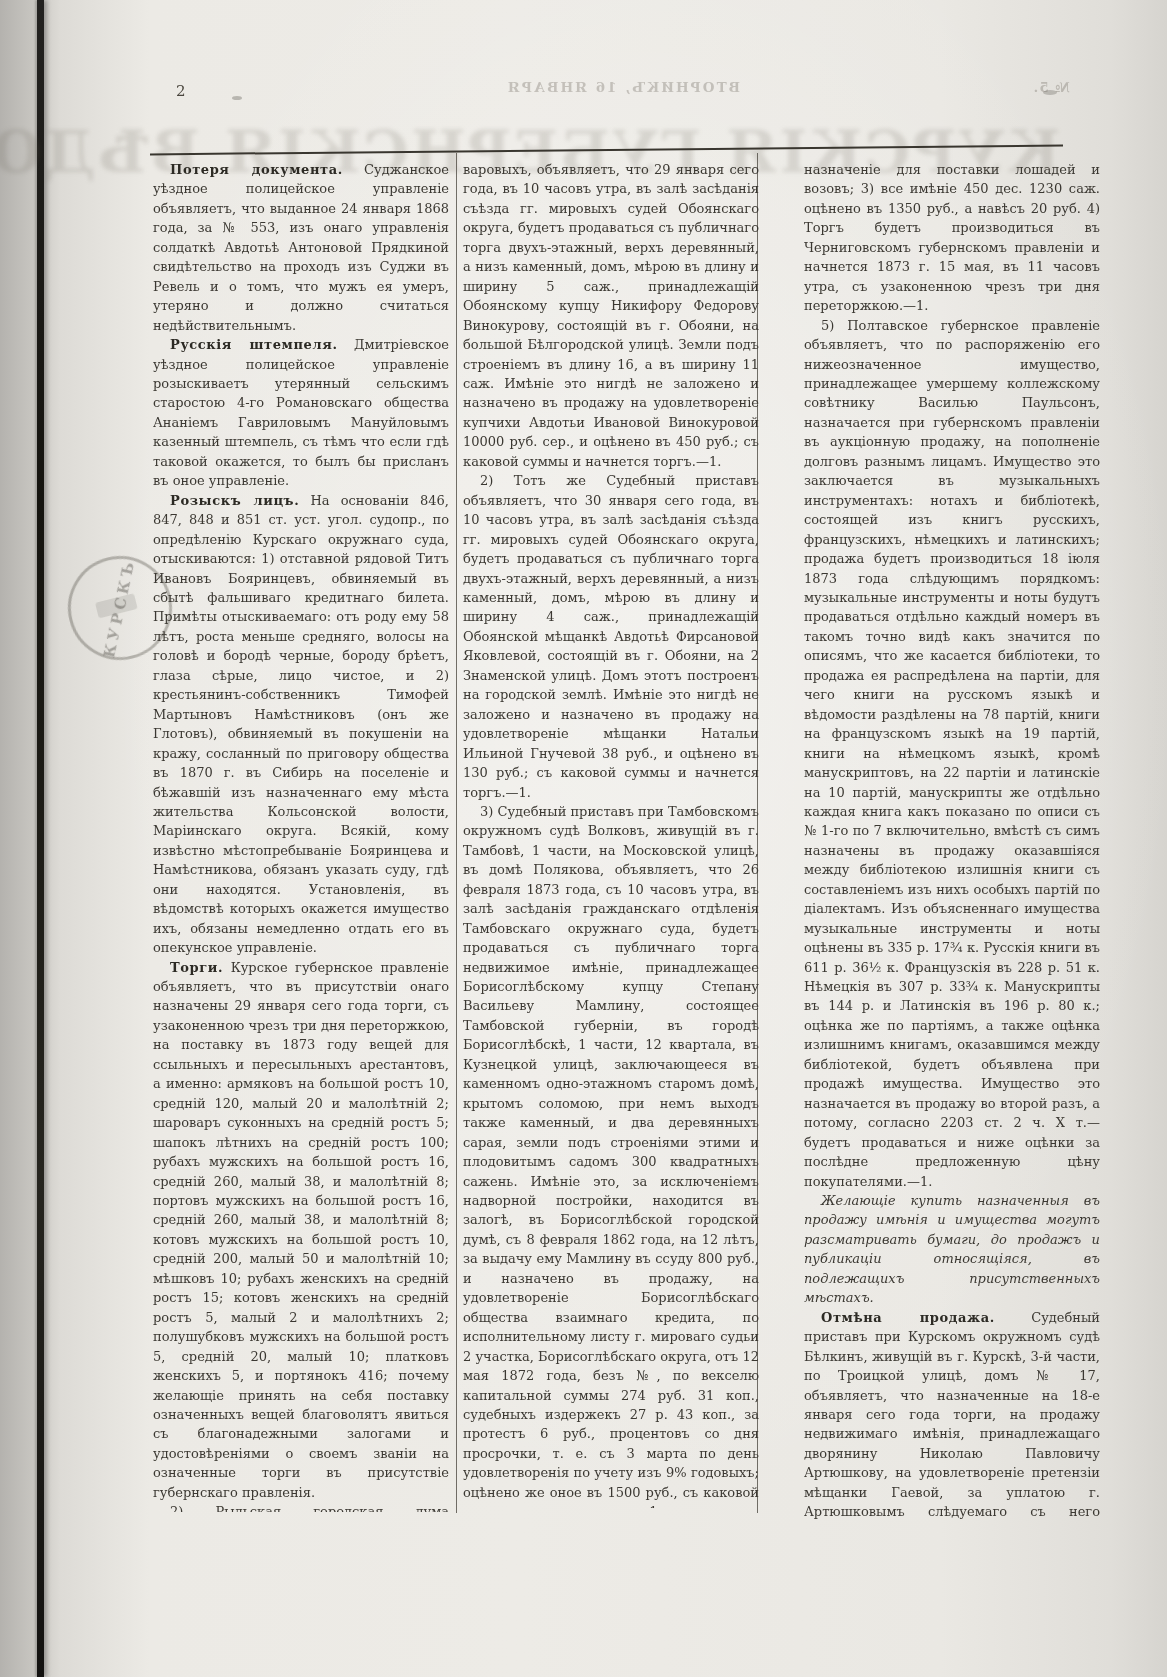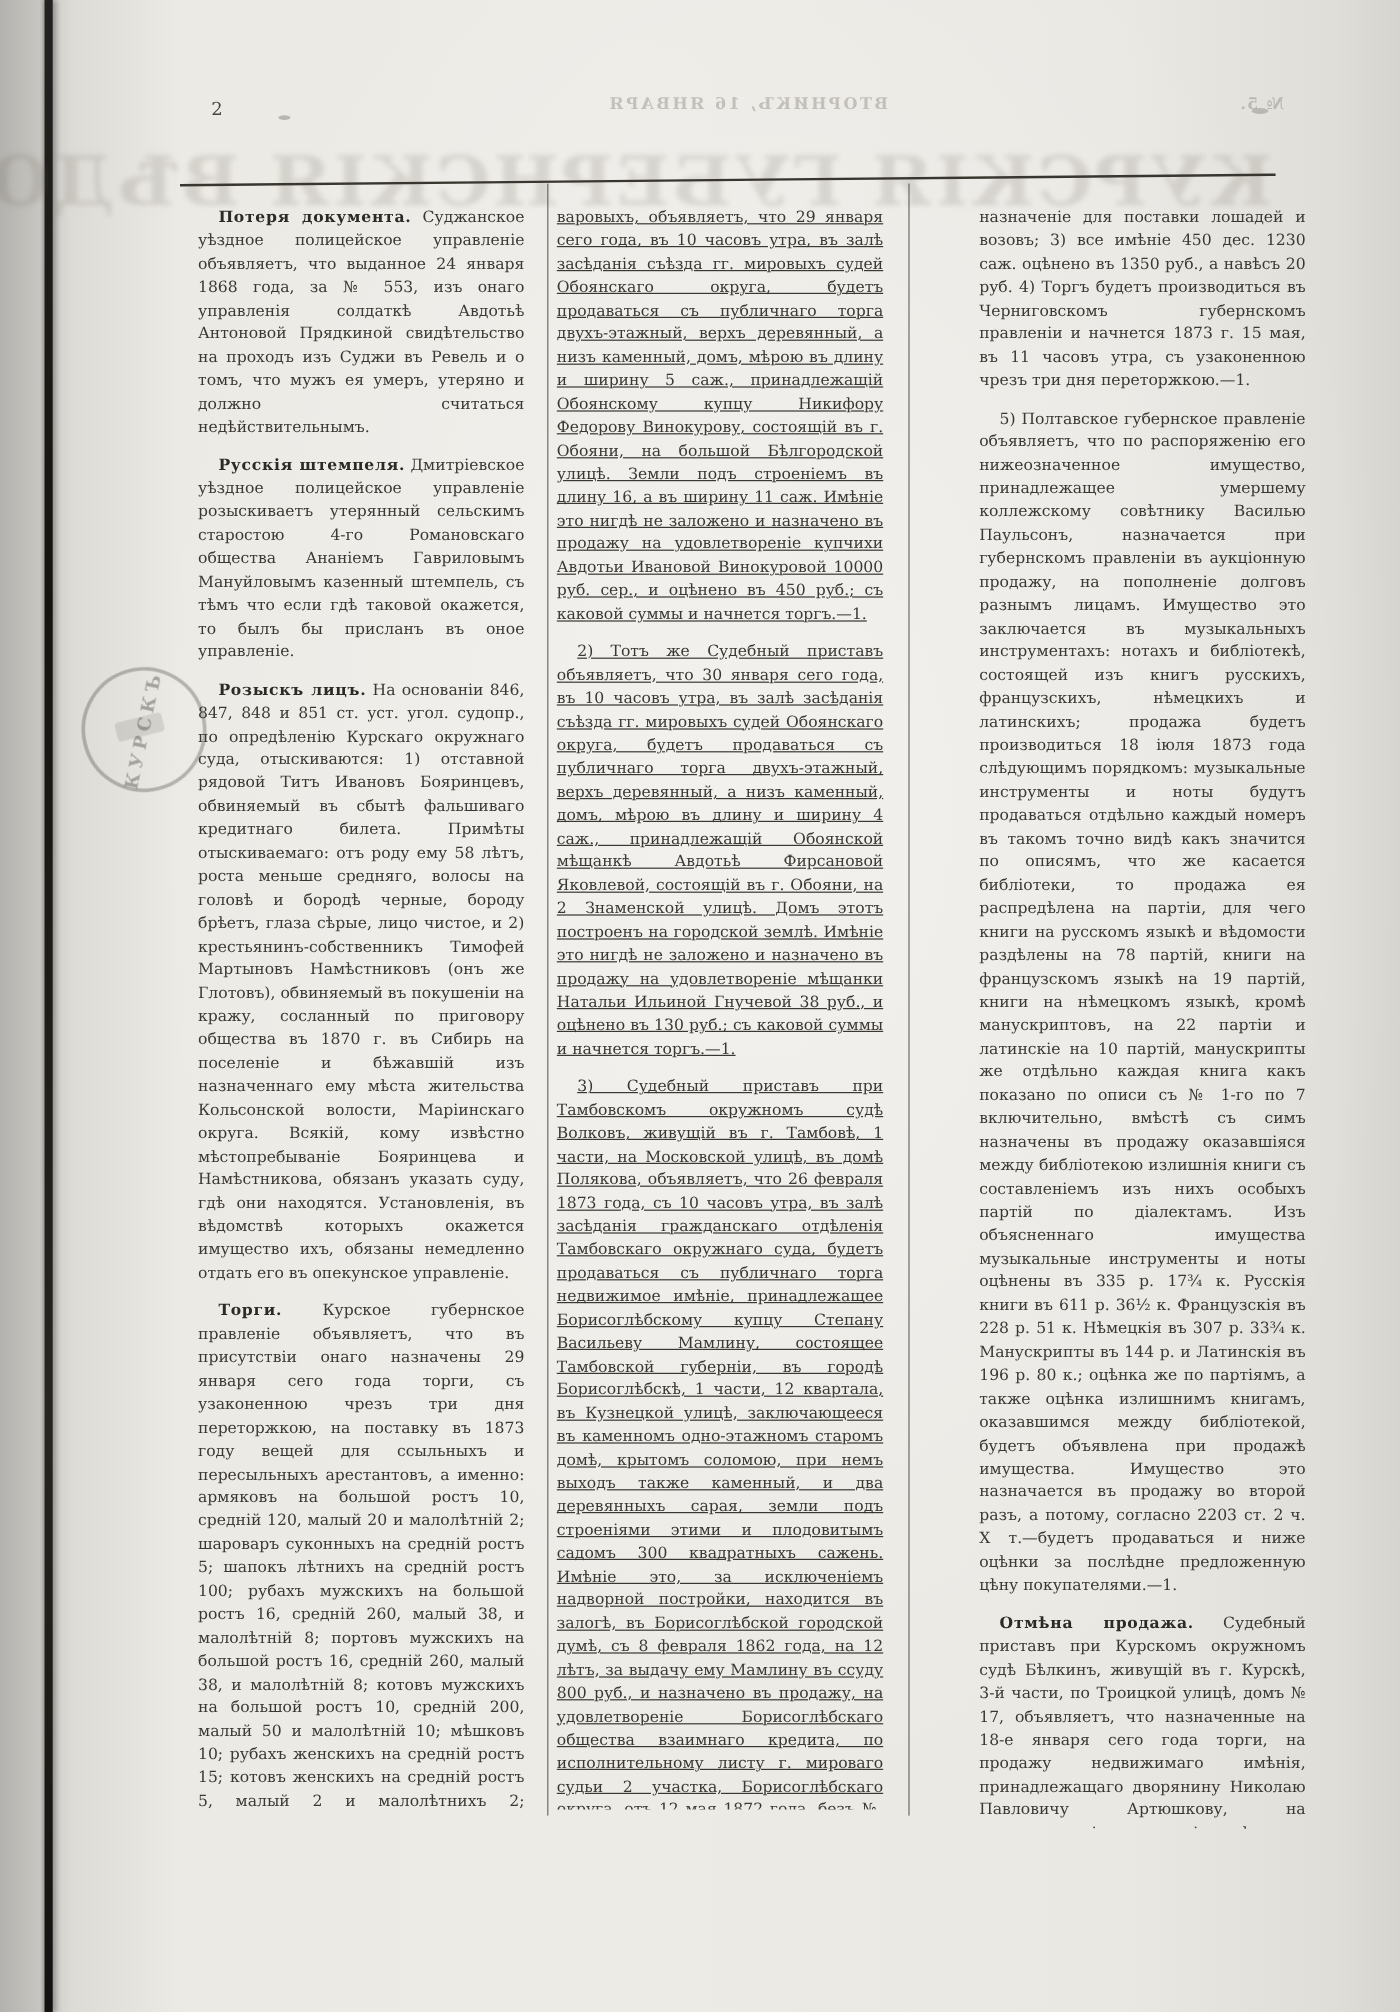--- a/index.html
+++ b/index.html
@@ -24,24 +24,24 @@
     color:rgba(100,95,84,0.17);filter:blur(2.2px);font-family:"DejaVu Serif",serif;}
 
   .top-rule{position:absolute;left:150px;top:149px;width:913px;height:2px;background:#39362f;transform:rotate(-0.55deg);}
   .vrule{position:absolute;top:153px;width:1px;height:1360px;background:rgba(70,66,58,0.75);}
   .vr1{left:456px;}
   .vr2{left:757px;}
 
   .col{position:absolute;top:160px;width:296px;font-size:13px;line-height:19.45px;
     text-align:justify;overflow:hidden;}
   .col1{left:153px;height:1352px;}
-  .col2{left:452px;height:1348px;text-decoration:underline;}
+  .col2{left:463px;height:1348px;}
   .col3{left:804px;height:1364px;}
 
-  .para{margin:12px;text-indent:17px;}
+  .para{margin:0;text-indent:17px;}
   .para.cont{text-indent:0;}
   .lead{font-weight:bold;letter-spacing:0.6px;color:#2c2a24;}
   .para.italic{font-style:italic;}
 
   .stamp{position:absolute;left:68px;top:556px;width:98px;height:98px;border-radius:50%;
     border:3px solid rgba(72,69,62,0.34);display:flex;align-items:center;justify-content:center;
     transform:rotate(-14deg);filter:blur(0.3px);}
   .stamp span{transform:rotate(-64deg);font-size:15px;font-weight:bold;letter-spacing:4px;
     color:rgba(72,69,62,0.42);font-family:"DejaVu Serif",serif;}
   .stamp-inner{position:absolute;left:26px;top:38px;width:40px;height:16px;background:rgba(72,69,62,0.14);border-radius:3px;}
@@ -80,16 +80,17 @@
   <div class="col col2">
     <p class="para cont">варовыхъ, объявляетъ, что 29 января сего года, въ 10 часовъ утра, въ залѣ засѣданія съѣзда гг. мировыхъ судей Обоянскаго округа, будетъ продаваться съ публичнаго торга двухъ-этажный, верхъ деревянный, а низъ каменный, домъ, мѣрою въ длину и ширину 5 саж., принадлежащій Обоянскому купцу Никифору Федорову Винокурову, состоящій въ г. Обояни, на большой Бѣлгородской улицѣ. Земли подъ строеніемъ въ длину 16, а въ ширину 11 саж. Имѣніе это нигдѣ не заложено и назначено въ продажу на удовлетвореніе купчихи Авдотьи Ивановой Винокуровой 10000 руб. сер., и оцѣнено въ 450 руб.; съ каковой суммы и начнется торгъ.—1.</p>
     <p class="para">2) Тотъ же Судебный приставъ объявляетъ, что 30 января сего года, въ 10 часовъ утра, въ залѣ засѣданія съѣзда гг. мировыхъ судей Обоянскаго округа, будетъ продаваться съ публичнаго торга двухъ-этажный, верхъ деревянный, а низъ каменный, домъ, мѣрою въ длину и ширину 4 саж., принадлежащій Обоянской мѣщанкѣ Авдотьѣ Фирсановой Яковлевой, состоящій въ г. Обояни, на 2 Знаменской улицѣ. Домъ этотъ построенъ на городской землѣ. Имѣніе это нигдѣ не заложено и назначено въ продажу на удовлетвореніе мѣщанки Натальи Ильиной Гнучевой 38 руб., и оцѣнено въ 130 руб.; съ каковой суммы и начнется торгъ.—1.</p>
     <p class="para">3) Судебный приставъ при Тамбовскомъ окружномъ судѣ Волковъ, живущій въ г. Тамбовѣ, 1 части, на Московской улицѣ, въ домѣ Полякова, объявляетъ, что 26 февраля 1873 года, съ 10 часовъ утра, въ залѣ засѣданія гражданскаго отдѣленія Тамбовскаго окружнаго суда, будетъ продаваться съ публичнаго торга недвижимое имѣніе, принадлежащее Борисоглѣбскому купцу Степану Васильеву Мамлину, состоящее Тамбовской губерніи, въ городѣ Борисоглѣбскѣ, 1 части, 12 квартала, въ Кузнецкой улицѣ, заключающееся въ каменномъ одно-этажномъ старомъ домѣ, крытомъ соломою, при немъ выходъ также каменный, и два деревянныхъ сарая, земли подъ строеніями этими и плодовитымъ садомъ 300 квадратныхъ сажень. Имѣніе это, за исключеніемъ надворной постройки, находится въ залогѣ, въ Борисоглѣбской городской думѣ, съ 8 февраля 1862 года, на 12 лѣтъ, за выдачу ему Мамлину въ ссуду 800 руб., и назначено въ продажу, на удовлетвореніе Борисоглѣбскаго общества взаимнаго кредита, по исполнительному листу г. мироваго судьи 2 участка, Борисоглѣбскаго округа, отъ 12 мая 1872 года, безъ №, по векселю капитальной суммы 274 руб. 31 коп., судебныхъ издержекъ 27 р. 43 коп., за протестъ 6 руб., процентовъ со дня просрочки, т. е. съ 3 марта по день удовлетворенія по учету изъ 9% годовыхъ; оцѣнено же оное въ 1500 руб., съ каковой суммы и начнется торгъ.—1.</p>
 
   </div>
 
   <div class="col col3">
     <p class="para cont">назначеніе для поставки лошадей и возовъ; 3) все имѣніе 450 дес. 1230 саж. оцѣнено въ 1350 руб., а навѣсъ 20 руб. 4) Торгъ будетъ производиться въ Черниговскомъ губернскомъ правленіи и начнется 1873 г. 15 мая, въ 11 часовъ утра, съ узаконенною чрезъ три дня переторжкою.—1.</p>
     <p class="para">5) Полтавское губернское правленіе объявляетъ, что по распоряженію его нижеозначенное имущество, принадлежащее умершему коллежскому совѣтнику Василью Паульсонъ, назначается при губернскомъ правленіи въ аукціонную продажу, на пополненіе долговъ разнымъ лицамъ. Имущество это заключается въ музыкальныхъ инструментахъ: нотахъ и библіотекѣ, состоящей изъ книгъ русскихъ, французскихъ, нѣмецкихъ и латинскихъ; продажа будетъ производиться 18 іюля 1873 года слѣдующимъ порядкомъ: музыкальные инструменты и ноты будутъ продаваться отдѣльно каждый номеръ въ такомъ точно видѣ какъ значится по описямъ, что же касается библіотеки, то продажа ея распредѣлена на партіи, для чего книги на русскомъ языкѣ и вѣдомости раздѣлены на 78 партій, книги на французскомъ языкѣ на 19 партій, книги на нѣмецкомъ языкѣ, кромѣ манускриптовъ, на 22 партіи и латинскіе на 10 партій, манускрипты же отдѣльно каждая книга какъ показано по описи съ № 1-го по 7 включительно, вмѣстѣ съ симъ назначены въ продажу оказавшіяся между библіотекою излишнія книги съ составленіемъ изъ нихъ особыхъ партій по діалектамъ. Изъ объясненнаго имущества музыкальные инструменты и ноты оцѣнены въ 335 р. 17¾ к. Русскія книги въ 611 р. 36½ к. Французскія въ 228 р. 51 к. Нѣмецкія въ 307 р. 33¾ к. Манускрипты въ 144 р. и Латинскія въ 196 р. 80 к.; оцѣнка же по партіямъ, а также оцѣнка излишнимъ книгамъ, оказавшимся между библіотекой, будетъ объявлена при продажѣ имущества. Имущество это назначается въ продажу во второй разъ, а потому, согласно 2203 ст. 2 ч. X т.—будетъ продаваться и ниже оцѣнки за послѣдне предложенную цѣну покупателями.—1.</p>
+    <p class="para italic">Желающіе купить назначенныя въ продажу имѣнія и имущества могутъ разсматривать бумаги, до продажъ и публикаціи относящіяся, въ подлежащихъ присутственныхъ мѣстахъ.</p>
     <p class="para"><span class="lead">Отмѣна продажа.</span> <span>Судебный приставъ при Курскомъ окружномъ судѣ Бѣлкинъ, живущій въ г. Курскѣ, 3-й части, по Троицкой улицѣ, домъ № 17, объявляетъ, что назначенные на 18-е января сего года торги, на продажу недвижимаго имѣнія, принадлежащаго дворянину Николаю Павловичу Артюшкову, на удовлетвореніе претензіи мѣщанки Гаевой, за уплатою г. Артюшковымъ слѣдуемаго съ него взысканія, отмѣняются.</span></p>
 
   </div>
 </div>
 
 </body></html>

